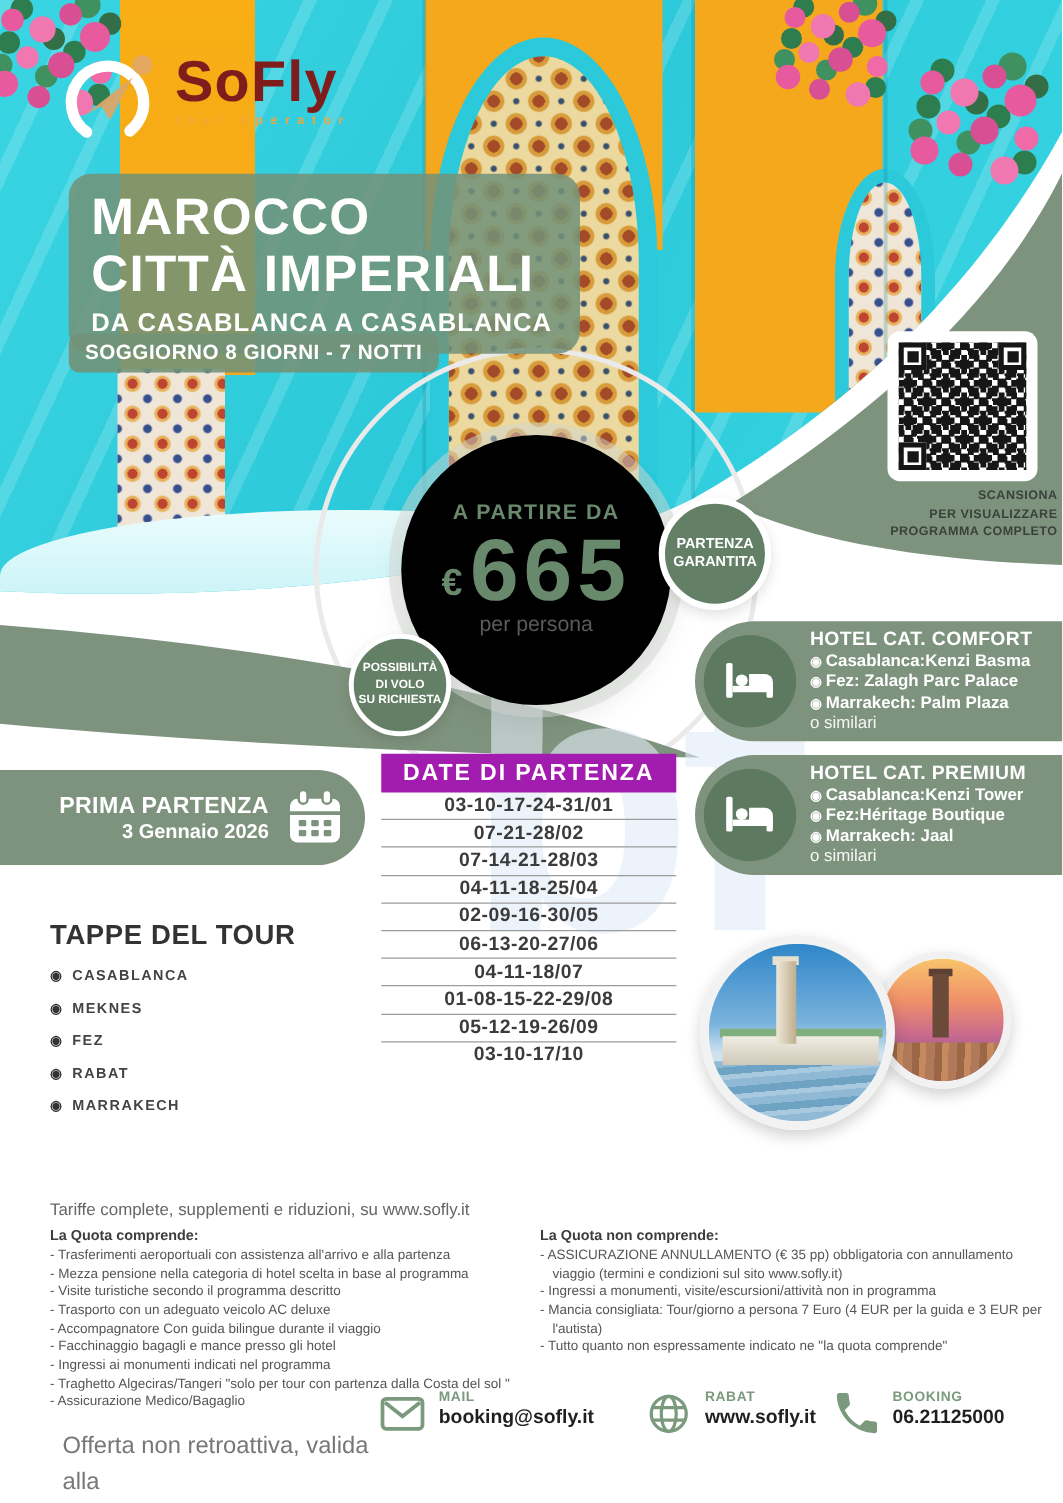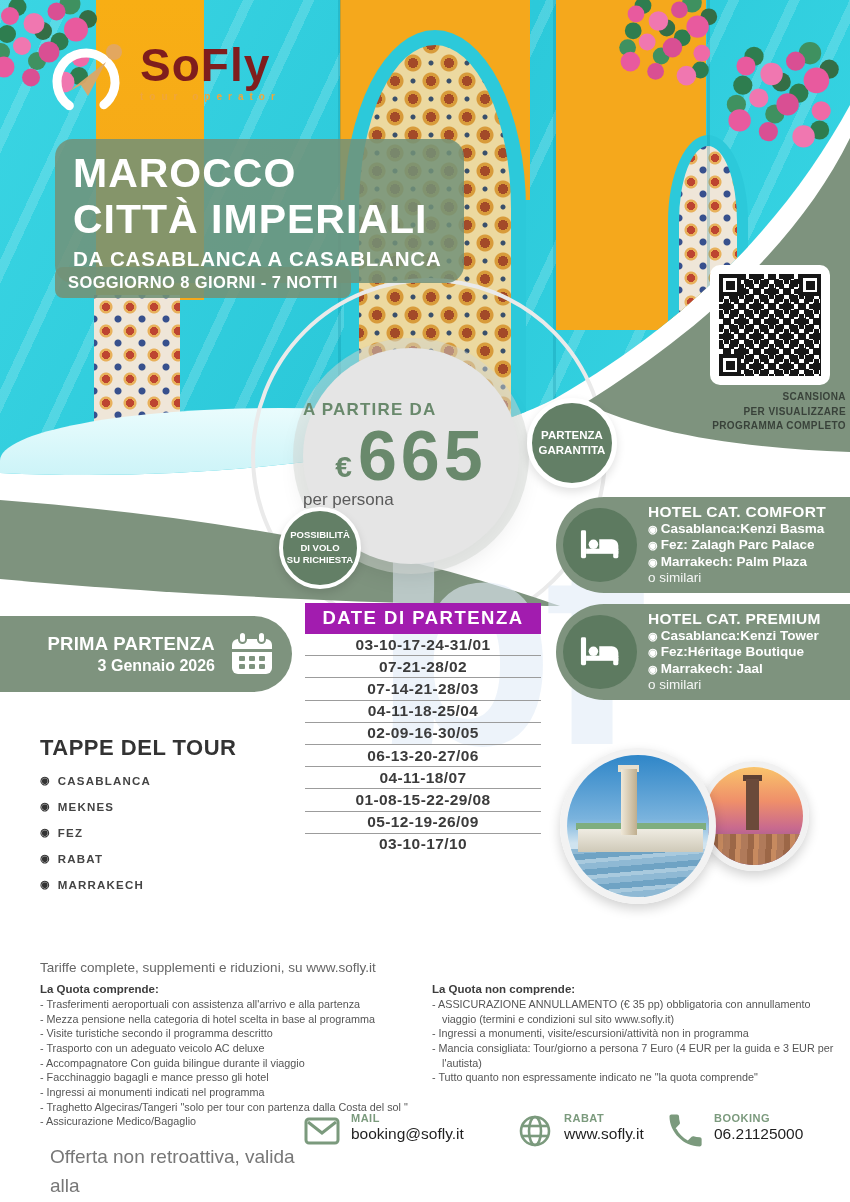--- a/index.html
+++ b/index.html
@@ -74,23 +74,23 @@
       background-image:
         conic-gradient(from 90deg,#161616 25%,rgba(0,0,0,0) 0 50%,#161616 0 75%,rgba(0,0,0,0) 0),
         conic-gradient(#161616 25%,rgba(0,0,0,0) 0 50%,#161616 0 75%,rgba(0,0,0,0) 0);
       background-size:10px 10px,15px 15px;background-position:0 0,4px 6px;}
   .finder{position:absolute;width:22px;height:22px;border:4.5px solid #161616;background:#fff;box-sizing:border-box;}
   .finder::after{content:"";position:absolute;inset:2.5px;background:#161616;}
   .qr-caption{position:absolute;left:650px;top:390px;width:196px;z-index:3;text-align:right;
       color:#39423a;font-size:10px;font-weight:800;letter-spacing:.4px;line-height:1.45;}
 
   
-  .price-circle{position:absolute;left:303px;top:348px;width:216px;height:216px;z-index:3;background:#e5e5e5;
+  .price-circle{position:absolute;left:321px;top:348px;width:216px;height:216px;z-index:3;background:#000000;
       border-radius:50%;box-shadow:0 0 0 10px rgba(210,213,210,.5),0 10px 24px rgba(0,0,0,.10);
-      text-align:left;}
+      text-align:center;}
   .price-lead{margin-top:52px;color:#69896c;font-size:17px;font-weight:800;letter-spacing:1.2px;}
   .price-row{display:flex;align-items:center;justify-content:center;margin-top:-4px;}
   .price-currency{color:#69896c;font-size:30px;font-weight:800;margin-right:6px;margin-top:22px;}
   .price-amount{color:#69896c;font-size:70px;font-weight:800;letter-spacing:4px;}
   .price-per{color:#5a5a5a;font-size:17px;margin-top:-6px;}
 
   
   .round-badge{position:absolute;z-index:4;border-radius:50%;background:#637f66;border:5px solid #fff;
       color:#fff;display:flex;flex-direction:column;align-items:center;justify-content:center;
       text-align:center;font-weight:800;box-shadow:0 4px 10px rgba(0,0,0,.12);}
@@ -168,21 +168,21 @@
       font-size:19px;color:#777;line-height:1.5;}
   .offer-bold{font-weight:700;color:#666;}
 
   
   .contact{position:absolute;top:1112px;z-index:3;display:flex;align-items:flex-start;}
   .contact-mail{left:303px;}
   .contact-site{left:516px;}
   .contact-booking{left:666px;}
   .contact-icon{width:38px;height:38px;margin-right:10px;flex:0 0 auto;}
   .contact-label{font-size:11px;font-weight:700;color:#7b9a7d;letter-spacing:.5px;}
-  .contact-value{font-size:15.5px;font-weight:400;color:#1f1f1f;margin-top:1px;}
+  .contact-value{font-size:15.5px;font-weight:700;color:#1f1f1f;margin-top:1px;}
 </style>
 </head>
 <body>
 
 <div class="page">
 
   <div class="hero">
     <div class="streaks"></div>
     <div class="panel panel-orange-left"></div>
     <div class="panel fountain-col mosaic-red"></div>

